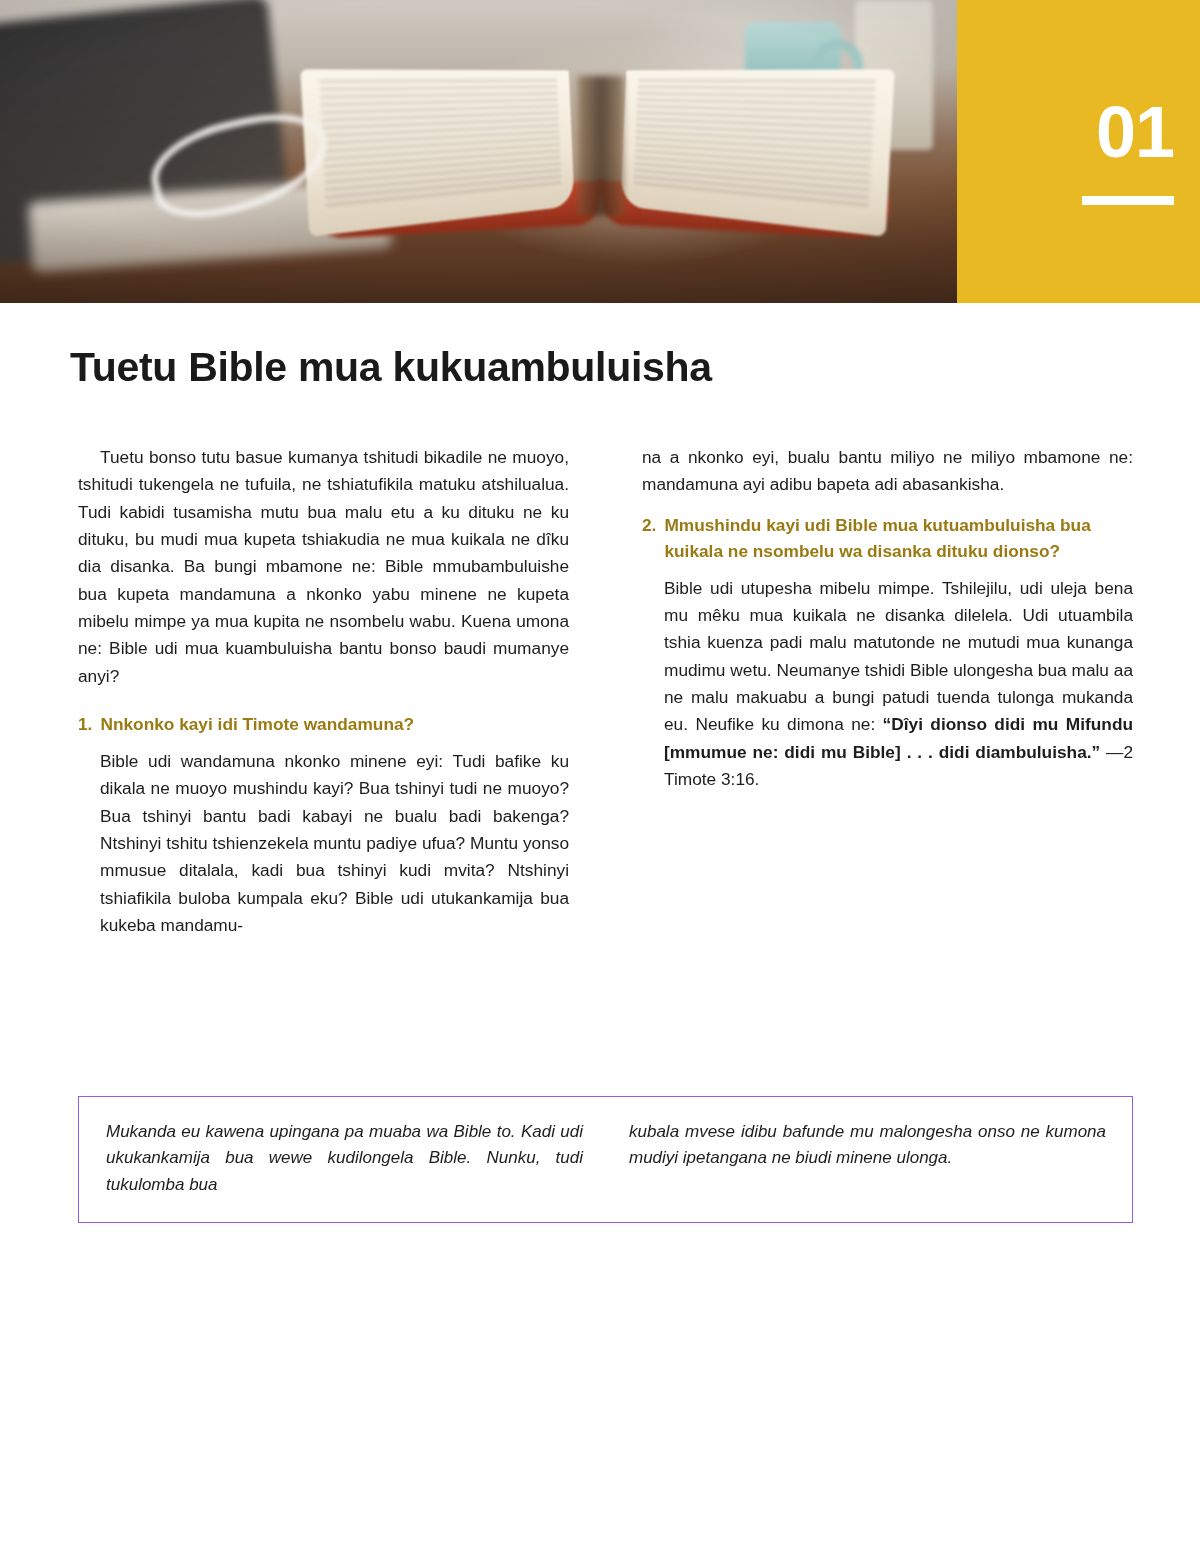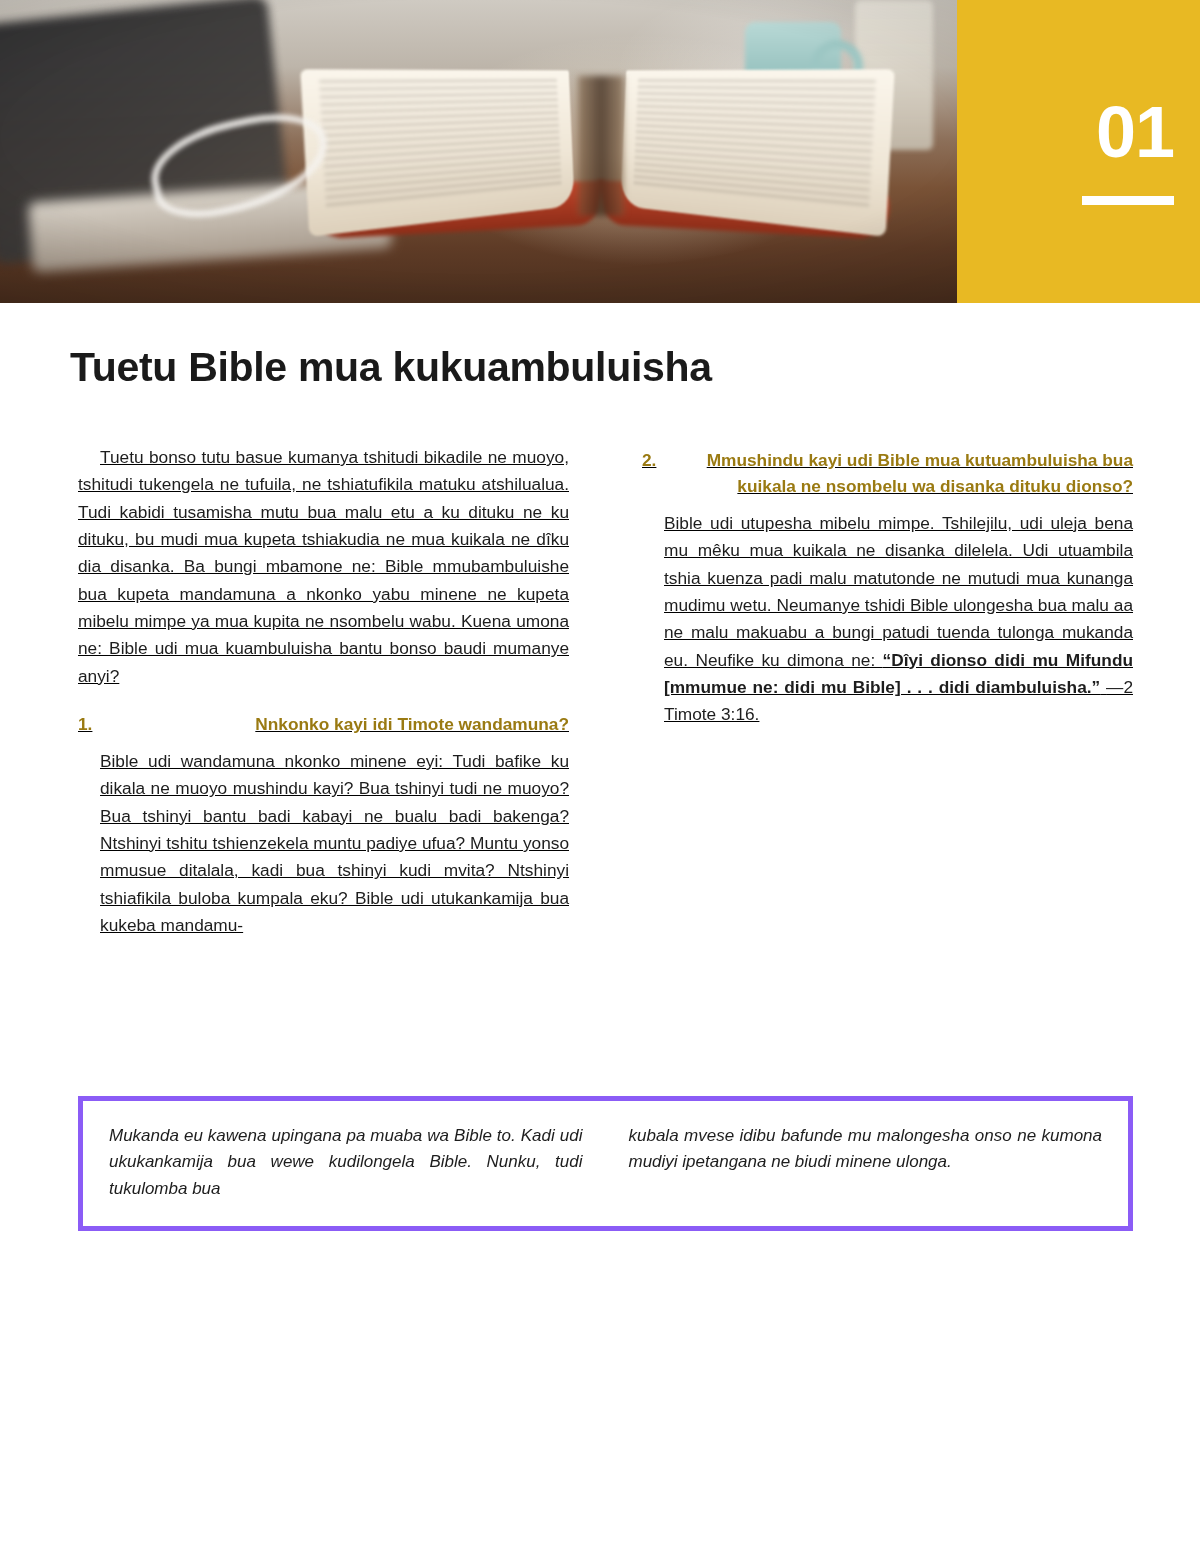--- a/index.html
+++ b/index.html
@@ -159,21 +159,20 @@
     letter-spacing: -0.3px;
   }
 
   
   .columns {
     position: absolute;
     left: 78px; top: 444px;
     width: 1055px;
     display: flex;
     gap: 73px;
-    text-decoration: underline;
   }
   .col { width: 501px; }
 
   p.body {
     font-size: 17.3px;
     line-height: 1.58;
     color: #1d1d1d;
     text-align: justify;
     text-indent: 22px;
     margin-bottom: 14px;
@@ -183,35 +182,35 @@
   .qhead {
     display: flex;
     gap: 8px;
     color: #9a7a12;
     font-weight: bold;
     font-size: 17.3px;
     line-height: 1.5;
     margin: 22px 0 10px 0;
   }
   .qhead .num { flex: 0 0 auto; }
-  .qhead .txt { flex: 1 1 auto; text-align: right; }
+  .qhead .txt { flex: 1 1 auto; }
   .qhead.first { margin-top: 4px; }
 
   .indented { padding-left: 22px; }
   .indented p.body { text-indent: 0; }
 
   .scripture { font-weight: bold; }
   .ref { }
 
   
   .notebox {
     position: absolute;
     left: 78px; top: 1096px;
     width: 1055px;
-    border: 5px solid #8b5cf6;
+    border: 1px solid #8b5cf6;
     padding: 22px 26px 24px 26px;
     display: flex;
     gap: 46px;
     justify-content: flex-end;
   }
   .notebox .ncol {
     width: 477px;
     font-size: 17px;
     line-height: 1.55;
     font-style: italic;
@@ -263,20 +262,21 @@
         <span class="num">1.</span>
         <span class="txt">Nnkonko kayi idi Timote wandamuna?</span>
       </div>
 
       <div class="indented">
         <p class="body">Bible udi wandamuna nkonko minene eyi: Tudi bafike ku dikala ne muoyo mushindu kayi? Bua tshinyi tudi ne muoyo? Bua tshinyi bantu badi kabayi ne bualu badi bakenga? Ntshinyi tshitu tshienzekela muntu padiye ufua? Muntu yonso mmusue ditalala, kadi bua tshinyi kudi mvita? Ntshinyi tshiafikila buloba kumpala eku? Bible udi utukankamija bua kukeba mandamu-</p>
       </div>
     </div>
 
     <div class="col">
+      <p class="body noindent">na a nkonko eyi, bualu bantu miliyo ne miliyo mbamone ne: mandamuna ayi adibu bapeta adi abasankisha.</p>
 
       <div class="qhead first">
         <span class="num">2.</span>
         <span class="txt">Mmushindu kayi udi Bible mua kutuambuluisha bua kuikala ne nsombelu wa disanka dituku dionso?</span>
       </div>
 
       <div class="indented">
         <p class="body"><span>Bible udi utupesha mibelu mimpe. Tshilejilu, udi uleja bena mu mêku mua kuikala ne disanka dilelela. Udi utuambila tshia kuenza padi malu matutonde ne mutudi mua kunanga mudimu wetu. Neumanye tshidi Bible ulongesha bua malu aa ne malu makuabu a bungi patudi tuenda tulonga mukanda eu. Neufike ku dimona ne: </span><span class="scripture">“Dîyi dionso didi mu Mifundu [mmumue ne: didi mu Bible] . . . didi diambuluisha.”</span> <span class="ref">—2 Timote 3:16.</span></p>
       </div>
     </div>

